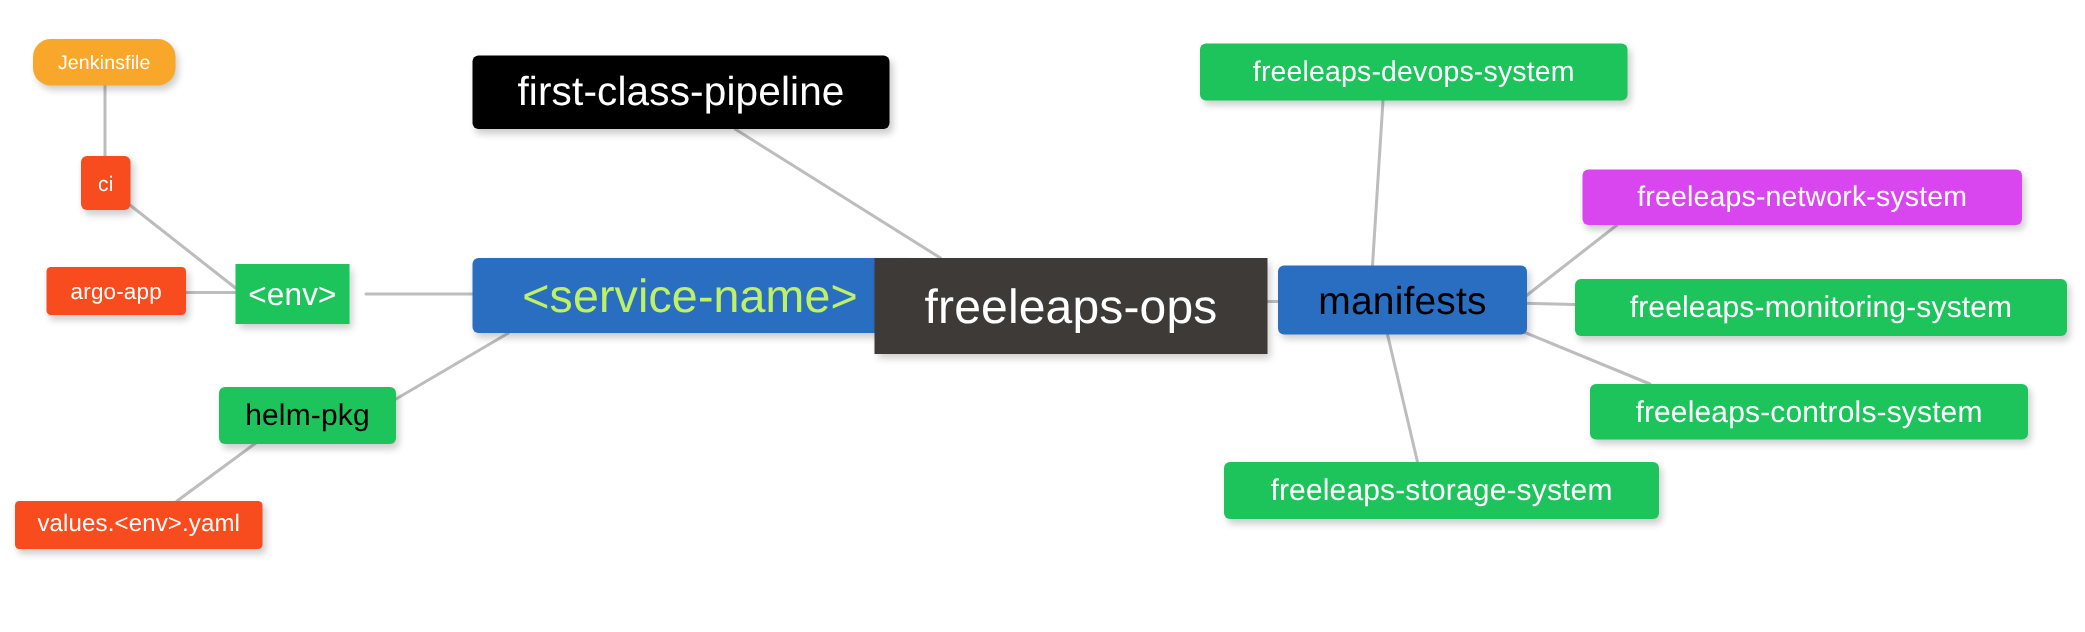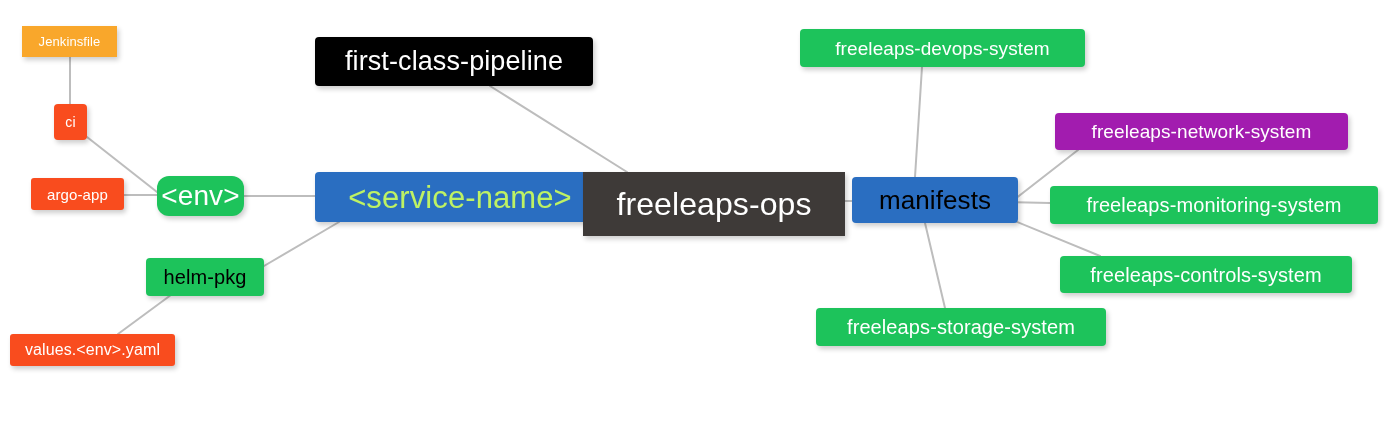--- a/index.html
+++ b/index.html
@@ -60,30 +60,30 @@
       <line x1="570" y1="197" x2="583" y2="201" stroke="#bdbdbd" stroke-width="2" stroke-linecap="round"></line>
       <line x1="490" y1="86" x2="627" y2="172" stroke="#bdbdbd" stroke-width="2" stroke-linecap="round"></line>
       <line x1="845" y1="201" x2="852" y2="201" stroke="#bdbdbd" stroke-width="2" stroke-linecap="round"></line>
       <line x1="915" y1="177" x2="922" y2="67" stroke="#bdbdbd" stroke-width="2" stroke-linecap="round"></line>
       <line x1="1010" y1="203" x2="1078" y2="150" stroke="#bdbdbd" stroke-width="2" stroke-linecap="round"></line>
       <line x1="1010" y1="202" x2="1050" y2="203" stroke="#bdbdbd" stroke-width="2" stroke-linecap="round"></line>
       <line x1="1010" y1="219" x2="1100" y2="256" stroke="#bdbdbd" stroke-width="2" stroke-linecap="round"></line>
       <line x1="925" y1="223" x2="945" y2="308" stroke="#bdbdbd" stroke-width="2" stroke-linecap="round"></line>
     </svg>
   <div id="nodes">
-      <div class="node" style="left: 22px; top: 26px; width: 95px; height: 31px; background: rgb(249, 167, 43); border-radius: 0; font-size: 13px; color: rgb(255, 255, 255);">
+      <div class="node" style="left: 22px; top: 26px; width: 95px; height: 31px; background: rgb(249, 167, 43); border-radius: 12px; font-size: 13px; color: rgb(255, 255, 255);">
         <span class="node-label">Jenkinsfile</span>
       </div>
       <div class="node" style="left: 54px; top: 104px; width: 33px; height: 36px; background: rgb(249, 76, 30); border-radius: 4px; font-size: 14px; color: rgb(255, 255, 255);">
         <span class="node-label">ci</span>
       </div>
       <div class="node" style="left: 31px; top: 178px; width: 93px; height: 32px; background: rgb(249, 76, 30); border-radius: 3px; font-size: 15px; color: rgb(255, 255, 255);">
         <span class="node-label">argo-app</span>
       </div>
-      <div class="node" style="left: 157px; top: 176px; width: 87px; height: 40px; background: rgb(29, 195, 91); border-radius: 12px; font-size: 28px; color: rgb(255, 255, 255);">
+      <div class="node" style="left: 157px; top: 176px; width: 76px; height: 40px; background: rgb(29, 195, 91); border-radius: 0; font-size: 21px; color: rgb(255, 255, 255);">
         <span class="node-label">&lt;env&gt;</span>
       </div>
       <div class="node" style="left: 146px; top: 258px; width: 118px; height: 38px; background: rgb(29, 195, 91); border-radius: 4px; font-size: 20px; color: #000000;">
         <span class="node-label">helm-pkg</span>
       </div>
       <div class="node" style="left: 10px; top: 334px; width: 165px; height: 32px; background: rgb(249, 76, 30); border-radius: 3px; font-size: 16px; color: rgb(255, 255, 255);">
         <span class="node-label">values.&lt;env&gt;.yaml</span>
       </div>
       <div class="node" style="left: 315px; top: 37px; width: 278px; height: 49px; background: #000000; border-radius: 4px; font-size: 27px; color: rgb(255, 255, 255);">
         <span class="node-label">first-class-pipeline</span>
@@ -93,21 +93,21 @@
       </div>
       <div class="node" style="left: 583px; top: 172px; width: 262px; height: 64px; background: rgb(62, 58, 56); border-radius: 0; font-size: 32px; color: rgb(255, 255, 255);">
         <span class="node-label">freeleaps-ops</span>
       </div>
       <div class="node" style="left: 852px; top: 177px; width: 166px; height: 46px; background: rgb(42, 110, 193); border-radius: 4px; font-size: 26px; color: #000000;">
         <span class="node-label">manifests</span>
       </div>
       <div class="node" style="left: 800px; top: 29px; width: 285px; height: 38px; background: rgb(29, 195, 91); border-radius: 4px; font-size: 19px; color: rgb(255, 255, 255); align-items: center;">
         <span class="node-label">freeleaps-devops-system</span>
       </div>
-      <div class="node" style="left: 1055px; top: 113px; width: 293px; height: 37px; background: #a21caf; border-radius: 4px; font-size: 19px; color: rgb(255, 255, 255);">
+      <div class="node" style="left: 1055px; top: 113px; width: 293px; height: 37px; background: #d946ef; border-radius: 4px; font-size: 19px; color: rgb(255, 255, 255);">
         <span class="node-label">freeleaps-network-system</span>
       </div>
       <div class="node" style="left: 1050px; top: 186px; width: 328px; height: 38px; background: rgb(29, 195, 91); border-radius: 4px; font-size: 20px; color: rgb(255, 255, 255);">
         <span class="node-label">freeleaps-monitoring-system</span>
       </div>
       <div class="node" style="left: 1060px; top: 256px; width: 292px; height: 37px; background: rgb(29, 195, 91); border-radius: 4px; font-size: 20px; color: rgb(255, 255, 255);">
         <span class="node-label">freeleaps-controls-system</span>
       </div>
       <div class="node" style="left: 816px; top: 308px; width: 290px; height: 38px; background: rgb(29, 195, 91); border-radius: 4px; font-size: 20px; color: rgb(255, 255, 255);">
         <span class="node-label">freeleaps-storage-system</span>

